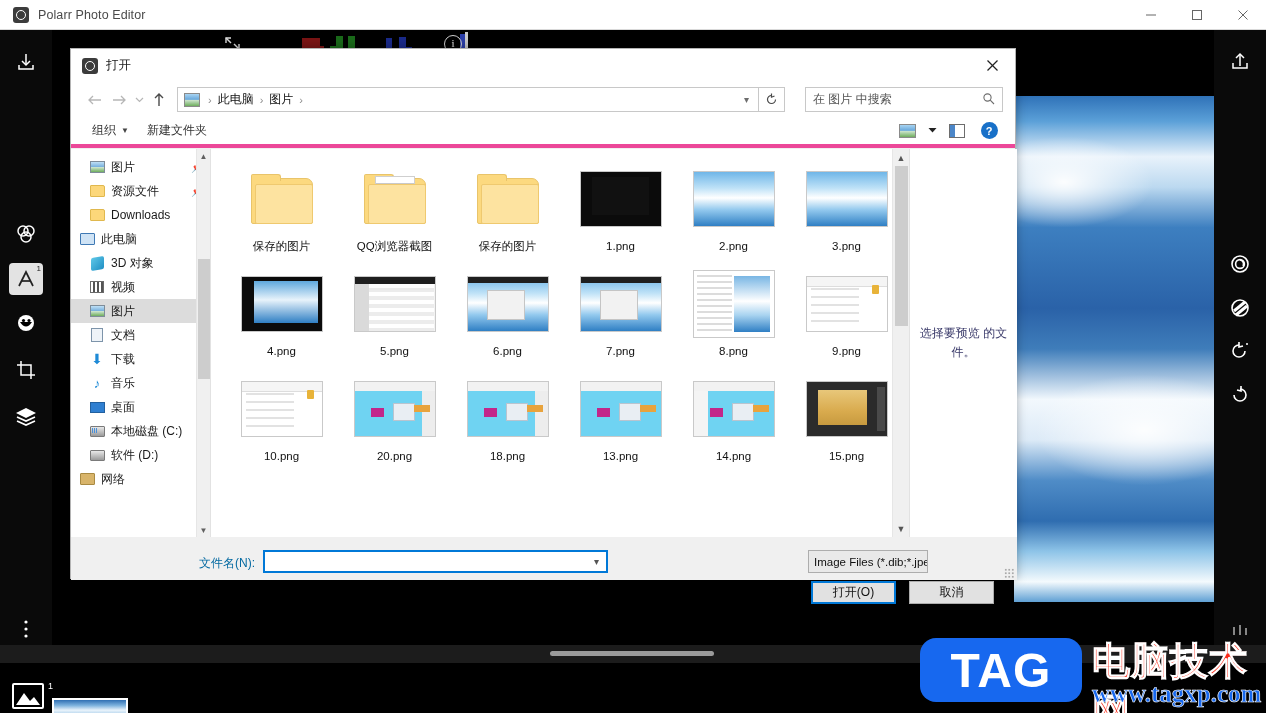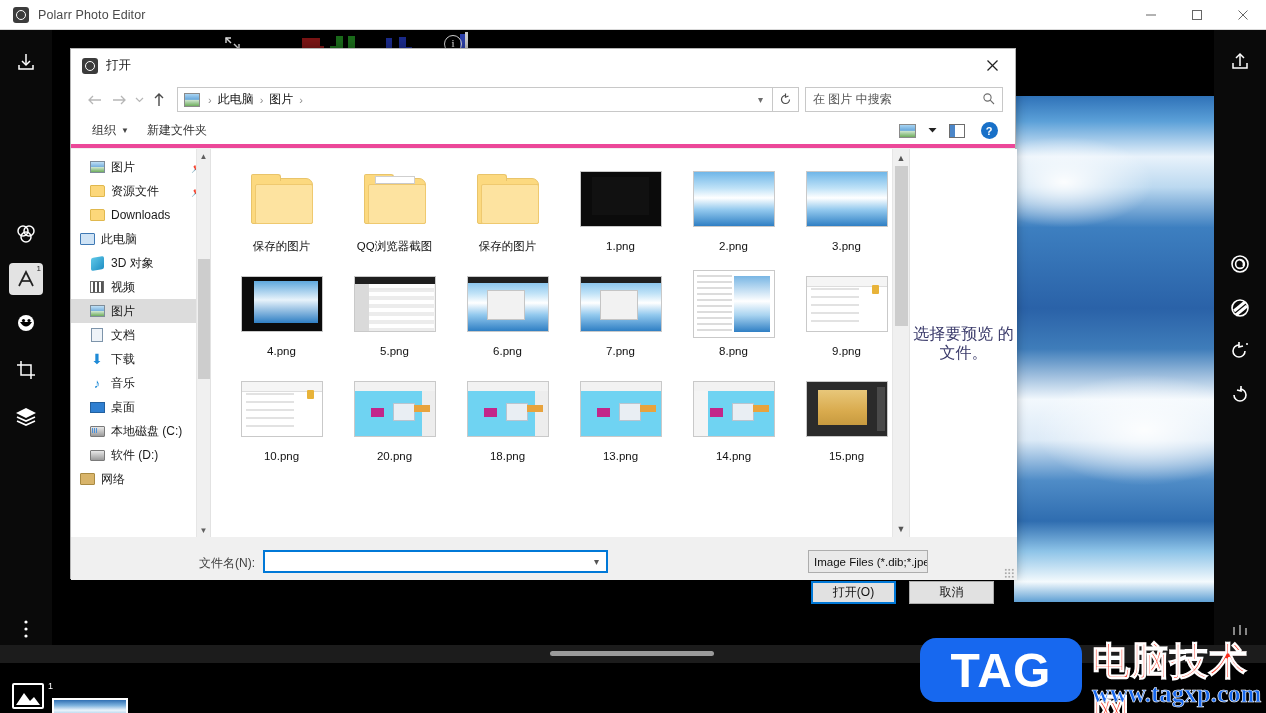--- a/index.html
+++ b/index.html
@@ -188,21 +188,21 @@
   }
   .addr-seg { padding: 0 2px; }
   .addr-sep { color: #8c8c8c; font-size: 11px; padding: 0 4px; }
   .addr-caret { margin-left: auto; color: #6d6d6d; font-size: 10px; padding: 0 9px; }
   .refresh-btn {
     width: 26px; height: 25px; border: 1px solid #c8c8c8; border-left: none;
     background: #fff; display: flex; align-items: center; justify-content: center;
     color: #5a5a5a; font-size: 13px;
   }
   .searchbox {
-    width: 198px; height: 25px; margin-left: 6px; border: 1px solid #c8c8c8;
+    width: 198px; height: 25px; margin-left: 20px; border: 1px solid #c8c8c8;
     background: #fff; display: flex; align-items: center; font-size: 12px; color: #555;
   }
   .search-text { padding-left: 7px; }
   .search-icon { margin-left: auto; padding-right: 7px; color: #6d6d6d; }
 
   
   .cmdbar {
     height: 31px; display: flex; align-items: center; padding: 0 12px;
     background: #fff; border-bottom: 4px solid #ec4899;
     font-size: 12px; color: #333;
@@ -342,27 +342,27 @@
     position: absolute; right: 0; top: 0; width: 17px; height: 100%;
     background: #f0f0f0; border-left: 1px solid #e6e6e6;
   }
   .fs-arrow { height: 17px; display:flex; align-items:center; justify-content:center;
     font-size: 9px; color: #555; }
   .fs-thumb { position:absolute; left:2px; top: 17px; width: 13px; height: 160px; background: #cdcdcd; }
   .preview-pane {
     width: 108px; background: #fff; border-left: 1px solid #e2e2e2;
     display: flex; align-items: center; justify-content: center;
   }
-  .preview-text { font-size: 16px; color: #3a3a6a; text-align: center; line-height: 19px; }
+  .preview-text { font-size: 12px; color: #3a3a6a; text-align: center; line-height: 19px; }
 
   
   .dlg-bottom {
     position: absolute; left: 0; top: 488px; width: 946px; height: 43px; background: #f0f0f0;
   }
-  .fn-label { position: absolute; left: 128px; top: 18px; font-size: 12px; color: #404040; }
+  .fn-label { position: absolute; left: 128px; top: 18px; font-size: 12px; color: #0369a1; }
   .fn-input {
     position: absolute; left: 192px; top: 13px; width: 345px; height: 23px;
     border: 2px solid #0078d7; background: #fff; display: flex; align-items: center;
   }
   .fn-caret { margin-left: auto; padding-right: 7px; color: #555; font-size: 10px; }
   .fn-value { font-size: 12px; color: #111; padding-left: 6px; }
   .ft-select {
     position: absolute; left: 737px; top: 13px; width: 120px; height: 23px;
     border: 1px solid #adadad; background: #e9e9e9;
     display: flex; align-items: center; font-size: 11.5px; color: #111; overflow: hidden;

